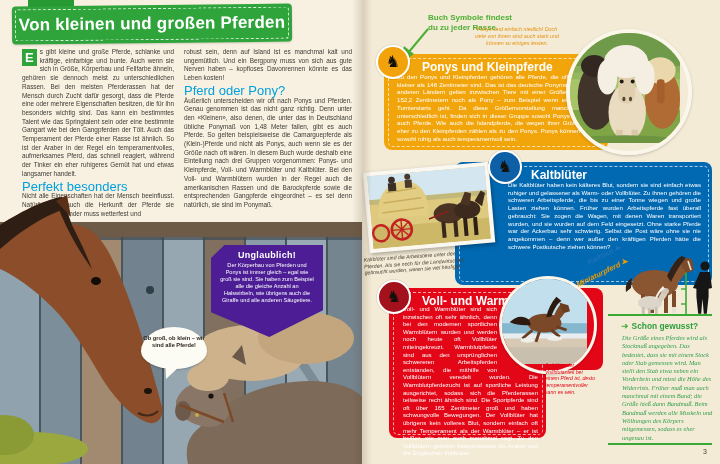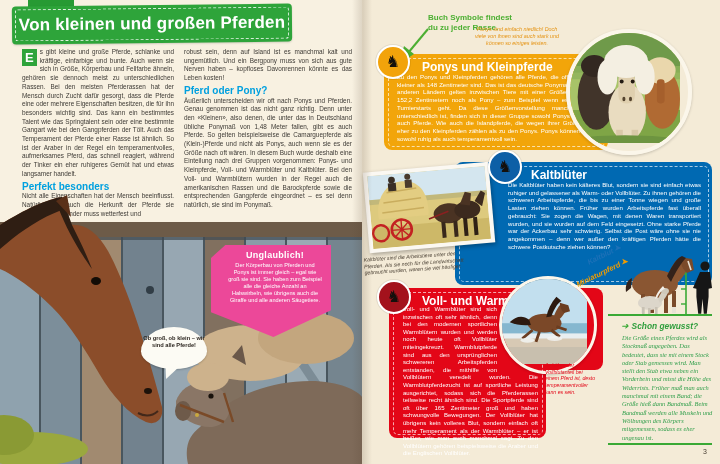--- a/index.html
+++ b/index.html
@@ -15,26 +15,26 @@
   #green-tab{left:28px;top:0;width:46px;height:9px;background:#279a33;}
   #title-banner{left:12px;top:5px;width:280px;height:38px;background:#2ea43a;border-radius:4px;
                 transform:rotate(-.6deg);box-shadow:0 1px 2px rgba(0,0,0,.15);z-index:2;}
   #title-banner .dash{position:absolute;inset:3px;border:1.4px dashed rgba(255,255,255,.85);border-radius:3px;}
   #title-banner h1{margin:0;padding:6px 0 0;text-align:center;color:#fff;font-size:17px;line-height:26px;
                    font-weight:bold;letter-spacing:.2px;}
   .col{font-size:6.4px;line-height:8.7px;color:#3d3a35;text-align:justify;}
   #col1{left:22px;top:48px;width:152px;}
   #col2{left:184px;top:48px;width:168px;}
   .col p{margin:0 0 3px;}
-  .col h3{margin:4px 0 1px;font-size:10px;color:#00a0df;font-weight:bold;}
+  .col h3{margin:4px 0 1px;font-size:13px;color:#00a0df;font-weight:normal;}
   .dropcap{float:left;background:#2ea43a;color:#fff;font-weight:bold;font-size:13px;line-height:15px;
            padding:1px 3px;margin:1px 3px 0 0;}
   #photo-main{left:0;top:195px;width:362px;height:269px;z-index:1;}
-  #incredible-box{left:211px;top:245px;width:112px;height:92px;z-index:3;background:#ec4899;
-                  clip-path:polygon(12% 0,100% 0,100% 71%,52% 100%,0 73%,0 14%);padding-left:8px;}
+  #incredible-box{left:211px;top:245px;width:112px;height:92px;z-index:3;background:#4c1d95;
+                  clip-path:polygon(12% 0,100% 0,100% 71%,52% 100%,0 73%,0 14%);}
   #incredible-box h4{margin:5px 0 2px;text-align:center;color:#fff;font-size:9px;letter-spacing:.3px;}
   #incredible-box p{margin:0;padding:0 9px;text-align:center;color:#fff;font-size:5.6px;line-height:7px;}
   #speech-bubble{left:141px;top:327px;width:66px;height:42px;background:#fcfbf4;z-index:3;
                  border-radius:50% 50% 50% 50% / 58% 58% 42% 42%;box-shadow:0 1px 2px rgba(0,0,0,.2);}
   #speech-bubble p{margin:0;padding-top:8px;text-align:center;font-size:5.7px;line-height:7.2px;
                    font-weight:bold;color:#2c2620;}
   #bubble-tail{position:absolute;left:22px;top:36px;width:0;height:0;border-left:5px solid transparent;
                border-right:11px solid transparent;border-top:17px solid #fcfbf4;transform:rotate(14deg);}
   
   #symbols-note{left:428px;top:13px;width:90px;color:#4caf32;font-weight:bold;font-size:8px;line-height:9.6px;z-index:2;}
@@ -74,21 +74,21 @@
   #beach-caption{left:545px;top:362px;width:52px;color:#e30617;font-size:5.2px;line-height:6.7px;
                  font-style:italic;z-index:4;}
   #comparison{left:617px;top:246px;z-index:2;}
   .fig-label{z-index:3;font-weight:bold;font-style:italic;white-space:nowrap;font-size:7.5px;}
   .fig-label .ptr{display:inline-block;font-style:normal;margin-left:2px;transform:rotate(28deg);font-size:8px;}
   #label-kaltblut{left:586px;top:250px;transform:rotate(-26deg);color:#1d71b8;}
   #label-mini{left:574px;top:268px;transform:rotate(-26deg);color:#f09c00;}
   .know-rule{height:2px;background:#3aa935;z-index:2;}
   #rule-top{left:608px;top:314px;width:104px;}
   #rule-bottom{left:608px;top:443px;width:104px;}
-  #know-head{left:621px;top:321px;width:95px;color:#2f9e3d;font-weight:bold;font-size:8.4px;font-style:italic;}
+  #know-head{left:621px;top:321px;width:95px;color:#2f9e3d;font-weight:bold;font-size:8.4px;}
   #know-head .arr{color:#3aa935;font-size:9px;margin-right:3px;font-weight:normal;}
   #know-text{left:622px;top:334px;width:92px;color:#2f9e4a;font-family:"Liberation Serif",serif;
              font-style:italic;font-size:6.4px;line-height:8.3px;}
   #page-number{left:703px;top:448px;color:#4a4034;font-size:7px;}
 </style>
 </head>
 <body>
 
 <section class="abs" id="page-left">
   <div class="abs" id="green-tab"></div>

